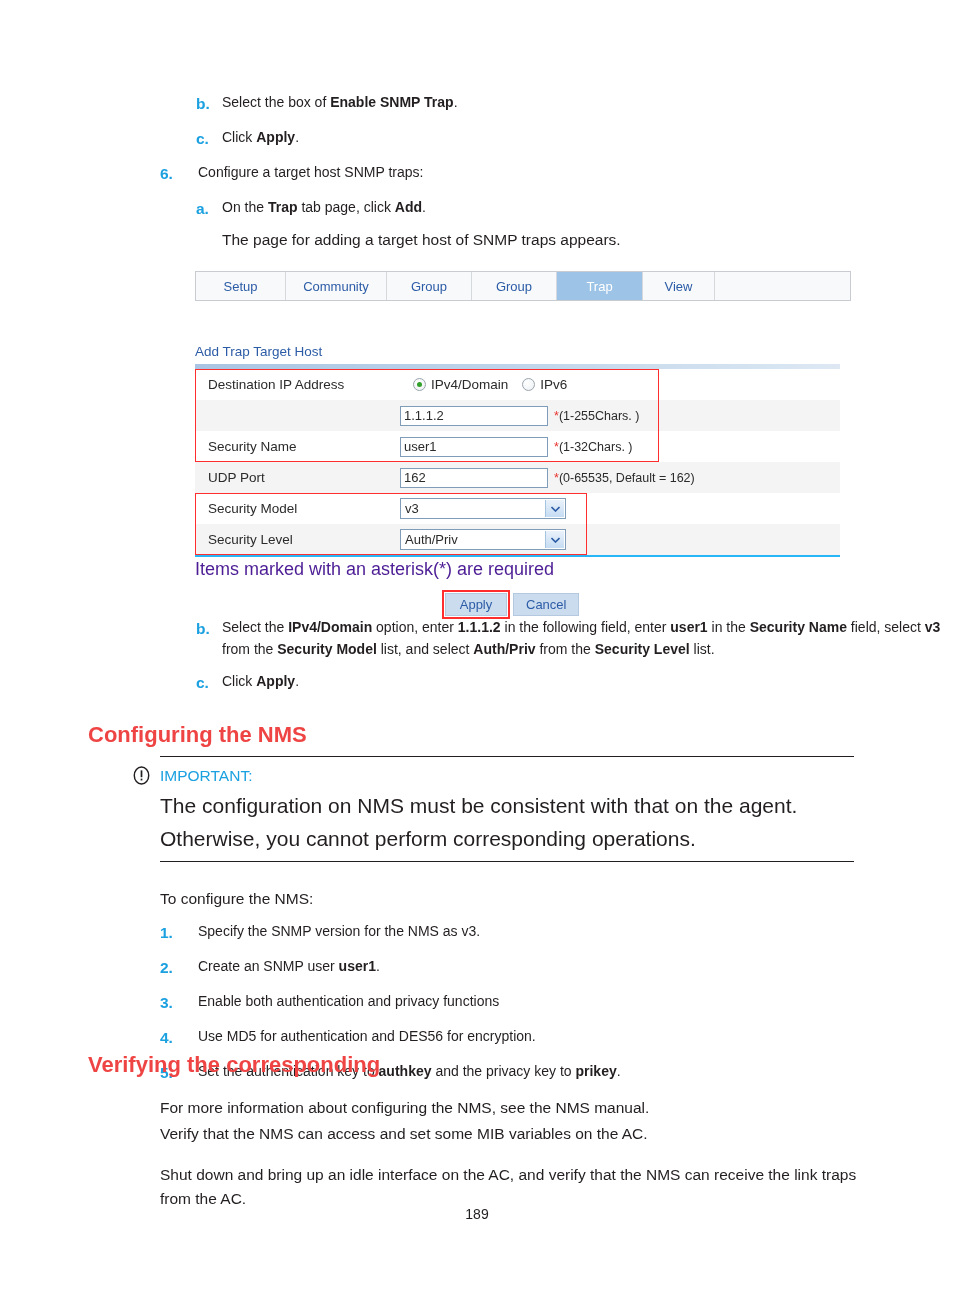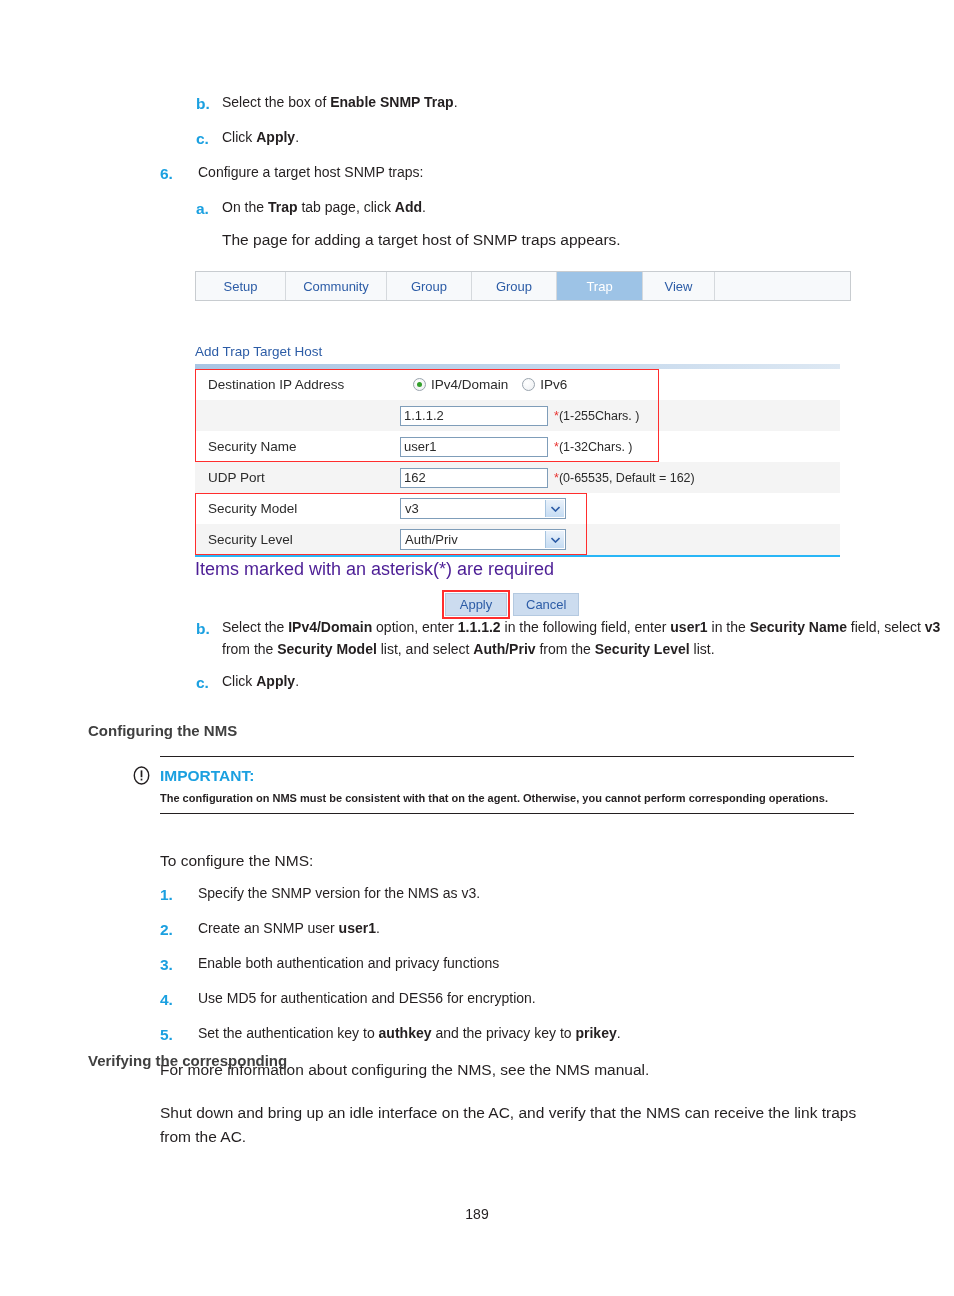--- a/index.html
+++ b/index.html
@@ -51,66 +51,65 @@
 
   
   .lvl1 { margin-left: 160px; }
   .lvl1 .li-marker { width: 38px; }
 
   
   .lvl2 { margin-left: 196px; }
   .lvl2 .li-marker { width: 26px; }
 
   .indent-222 { margin-left: 222px; }
-  .indent-160 { margin-left: 160px; }
+  .indent-160 { margin-left: 160px; margin-top: 38px; }
 
   .fig-caption {
     margin-left: 196px;
     margin-top: 17px;
     color: #1ba0e0;
     font-weight: bold;
     font-size: 15.5px;
   }
 
   
   h2.sect {
-    color: #404040;
-    font-size: 15px;
+    color: #ef4444;
+    font-size: 22px;
     font-weight: bold;
     margin: 0;
     padding: 0;
   }
 
   
   .note {
     margin-left: 160px;
     width: 694px;
     border-top: 1.3px solid #231f20;
     border-bottom: 1.3px solid #231f20;
     padding: 9px 0 6px 0;
     box-sizing: border-box;
-    font-weight: bold;
   }
   .note-head {
     display: flex;
     align-items: center;
     gap: 9px;
     margin-left: -28px;
   }
   .note-icon {
     width: 19px; height: 19px;
     flex: 0 0 auto;
     display: block;
   }
   .note-title {
     color: #1ba0e0;
     font-size: 15.5px;
   }
   .note-body {
-    font-size: 11px;
+    font-size: 21px;
     line-height: 1.55;
     margin-top: 5px;
   }
 
   
   .shot {
     position: absolute;
     left: 195px;
     top: 271px;
     width: 656px;
@@ -493,17 +492,18 @@
       <span class="li-marker">5.</span>
       <span class="li-body"><span>Set the authentication key to </span><b>authkey</b><span> and the privacy key to </span><b>prikey</b><span>.</span></span>
     </div>
 
     <div class="doc-text indent-160" style="margin-top:6px;">For more information about configuring the NMS, see the NMS manual.</div>
   </div>
 
   <h2 class="sect" style="position:absolute; left:88px; top:1052px;">Verifying the corresponding</h2>
 
   <div style="position:absolute; left:0; top:1084px; width:954px;">
+    <div class="doc-text indent-160">Verify that the NMS can access and set some MIB variables on the AC.</div>
     <div class="doc-text indent-160" style="margin-top:17px; width:703px;">Shut down and bring up an idle interface on the AC, and verify that the NMS can receive the link traps from the AC.</div>
   </div>
 
   <div class="pageno">189</div>
 </div>
 
 </body></html>

